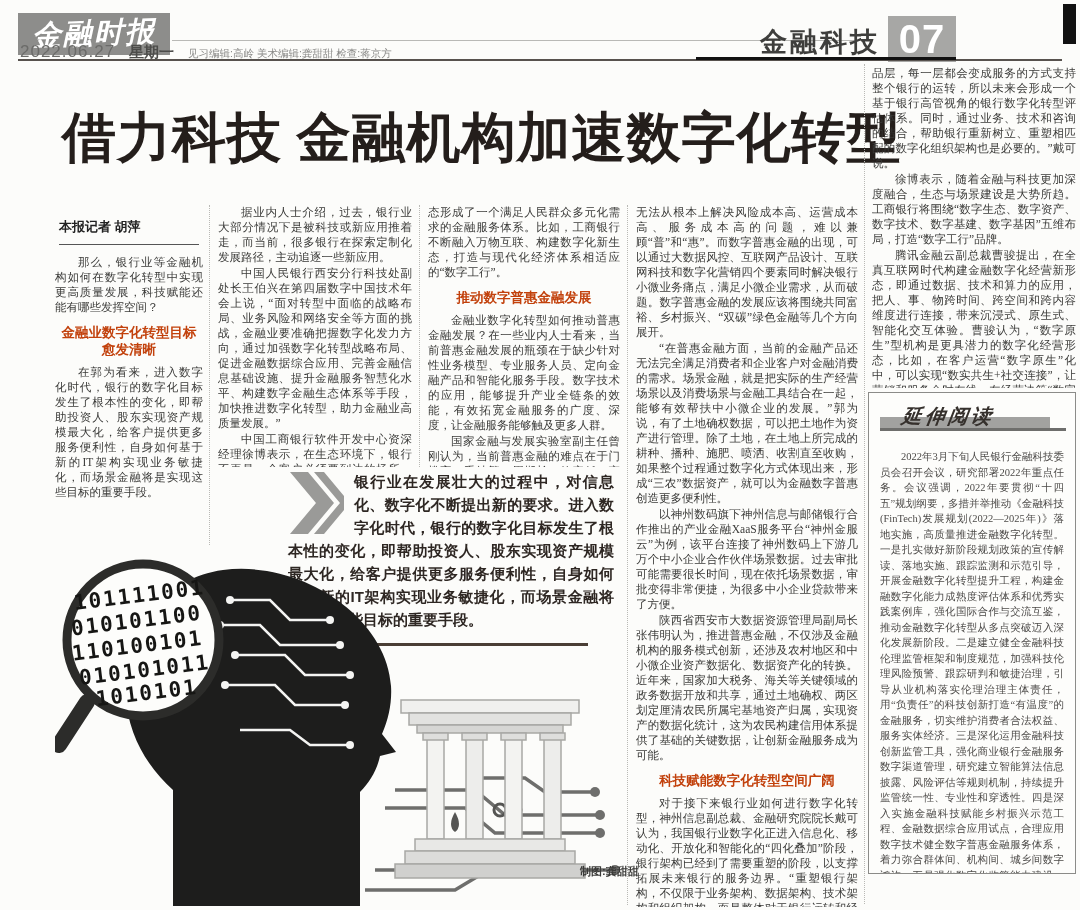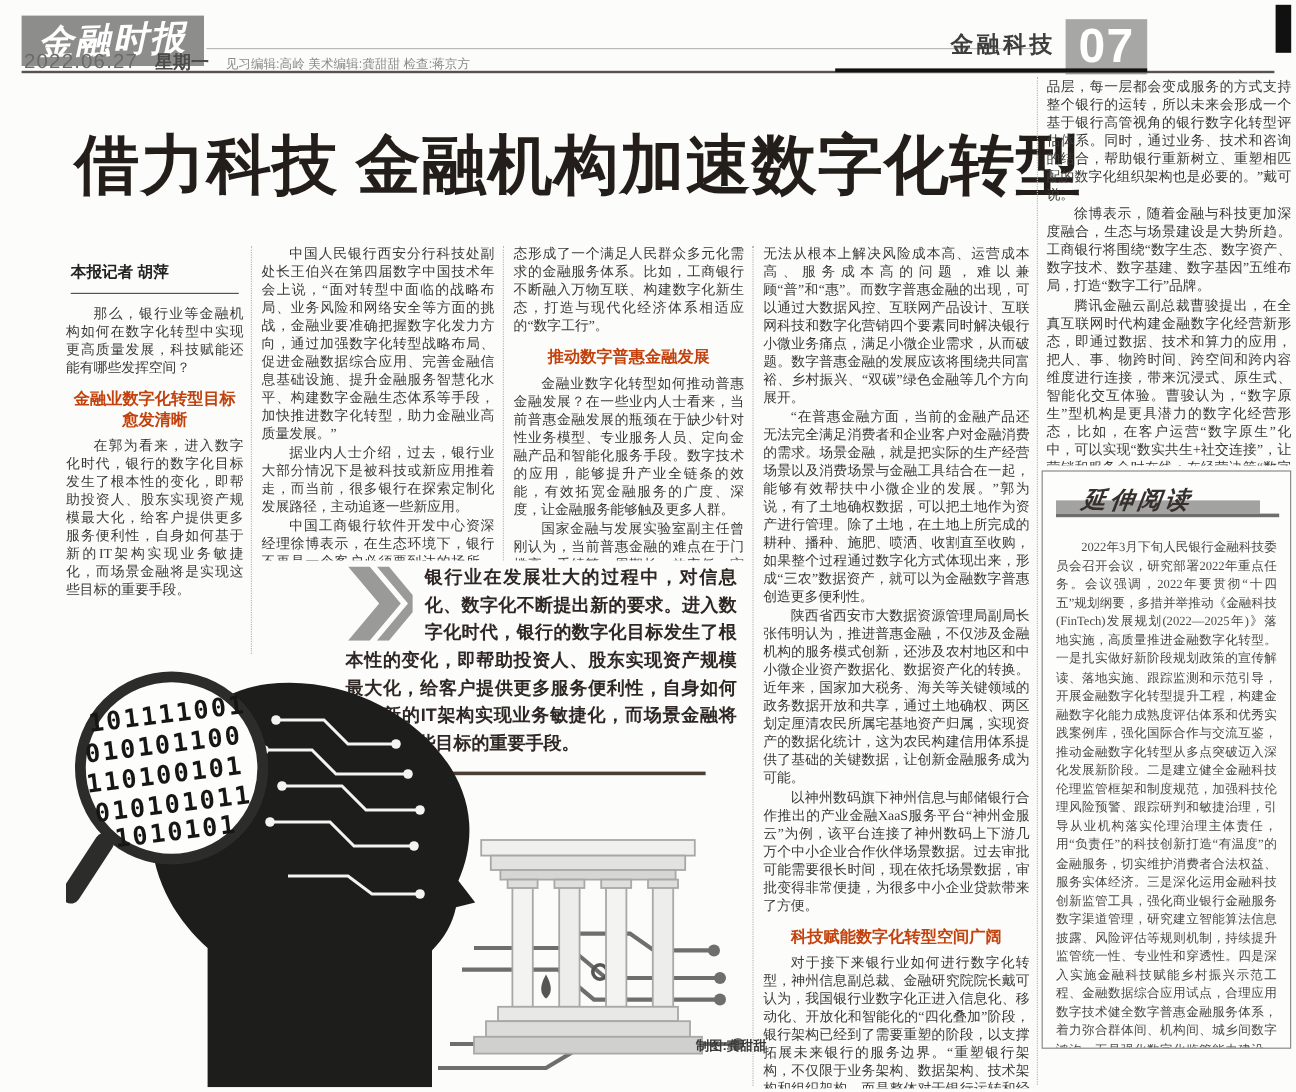--- a/index.html
+++ b/index.html
@@ -9,21 +9,21 @@
   .logo-box{position:absolute;left:18px;top:13px;width:152px;height:42px;background:#8d8d8b;
             display:flex;align-items:center;justify-content:center;}
   .logo-text{color:#fff;font-family:"DejaVu Serif",serif;font-style:italic;font-weight:bold;
              font-size:29px;letter-spacing:2px;transform:rotate(-2deg);}
   .mast-line{position:absolute;left:172px;top:40px;width:700px;height:0;border-top:1px solid #b9b9b6;}
   .date-row{position:absolute;left:20px;top:42px;width:600px;display:flex;align-items:baseline;gap:14px;}
   .date{font-family:"Liberation Sans",sans-serif;font-size:17px;color:#6b6b69;letter-spacing:1px;}
   .weekday{font-family:"Liberation Sans",sans-serif;font-size:15px;color:#4c4c4a;font-weight:bold;}
   .editors{font-family:"Liberation Sans",sans-serif;font-size:10.5px;color:#8a8a88;}
   .section-name{position:absolute;right:200px;top:24px;font-family:Liberation Mono, monospace;
-                font-size:19px;color:#3e3e3c;letter-spacing:3px;font-weight:600;}
+                font-size:27px;color:#3e3e3c;letter-spacing:3px;font-weight:600;}
   .pageno-box{position:absolute;right:124px;top:16px;width:68px;height:46px;background:#a7a7a5;
               display:flex;align-items:center;justify-content:center;}
   .pageno{color:#fff;font-family:"Liberation Sans",sans-serif;font-weight:bold;font-size:40px;letter-spacing:1px;}
   .corner-mark{position:absolute;right:4px;top:4px;width:13px;height:40px;background:#111;}
   .rule-main{position:absolute;left:18px;top:59px;width:1044px;height:0;border-top:2px solid #57524e;}
   .rule-dark{position:absolute;right:124px;top:57px;width:260px;height:3px;background:#111;}
   
   .headline{position:absolute;left:62px;top:98px;width:800px;font-family:"Liberation Serif",serif;
             font-weight:900;font-size:54px;line-height:80px;color:#241e1b;letter-spacing:1px;white-space:nowrap;}
   
@@ -87,37 +87,37 @@
 
   <div class="col" style="left:55px;width:148px;height:338px;">
     <div class="byline">本报记者 胡萍</div>
     <p>那么，银行业等金融机构如何在数字化转型中实现更高质量发展，科技赋能还能有哪些发挥空间？</p>
     <div class="sub">金融业数字化转型目标愈发清晰</div>
     <p>在郭为看来，进入数字化时代，银行的数字化目标发生了根本性的变化，即帮助投资人、股东实现资产规模最大化，给客户提供更多服务便利性，自身如何基于新的IT架构实现业务敏捷化，而场景金融将是实现这些目标的重要手段。</p>
 
   </div>
 
   <div class="col" style="left:218px;width:194px;height:262px;">
+    <p>据业内人士介绍，过去，银行业大部分情况下是被科技或新应用推着走，而当前，很多银行在探索定制化发展路径，主动追逐一些新应用。</p>
     <p>中国人民银行西安分行科技处副处长王伯兴在第四届数字中国技术年会上说，“面对转型中面临的战略布局、业务风险和网络安全等方面的挑战，金融业要准确把握数字化发力方向，通过加强数字化转型战略布局、促进金融数据综合应用、完善金融信息基础设施、提升金融服务智慧化水平、构建数字金融生态体系等手段，加快推进数字化转型，助力金融业高质量发展。”</p>
-    <p>据业内人士介绍，过去，银行业大部分情况下是被科技或新应用推着走，而当前，很多银行在探索定制化发展路径，主动追逐一些新应用。</p>
     <p>中国工商银行软件开发中心资深经理徐博表示，在生态环境下，银行不再是一个客户必须要到达的场所，银行的产品和服务成为经济活动交易的基础服务，金融、交易、场景、生</p>
   </div>
 
   <div class="col" style="left:428px;width:192px;height:262px;">
     <p class="cont">态形成了一个满足人民群众多元化需求的金融服务体系。比如，工商银行不断融入万物互联、构建数字化新生态，打造与现代化经济体系相适应的“数字工行”。</p>
     <div class="sub">推动数字普惠金融发展</div>
     <p>金融业数字化转型如何推动普惠金融发展？在一些业内人士看来，当前普惠金融发展的瓶颈在于缺少针对性业务模型、专业服务人员、定向金融产品和智能化服务手段。数字技术的应用，能够提升产业全链条的效能，有效拓宽金融服务的广度、深度，让金融服务能够触及更多人群。</p>
     <p>国家金融与发展实验室副主任曾刚认为，当前普惠金融的难点在于门槛高、手续繁、周期长、效率低、审批严、条件多，传统产品模式</p>
   </div>
 
   <div class="col" style="left:636px;width:222px;height:702px;">
     <p class="cont">无法从根本上解决风险成本高、运营成本高、服务成本高的问题，难以兼顾“普”和“惠”。而数字普惠金融的出现，可以通过大数据风控、互联网产品设计、互联网科技和数字化营销四个要素同时解决银行小微业务痛点，满足小微企业需求，从而破题。数字普惠金融的发展应该将围绕共同富裕、乡村振兴、“双碳”绿色金融等几个方向展开。</p>
     <p>“在普惠金融方面，当前的金融产品还无法完全满足消费者和企业客户对金融消费的需求。场景金融，就是把实际的生产经营场景以及消费场景与金融工具结合在一起，能够有效帮扶中小微企业的发展。”郭为说，有了土地确权数据，可以把土地作为资产进行管理。除了土地，在土地上所完成的耕种、播种、施肥、喷洒、收割直至收购，如果整个过程通过数字化方式体现出来，形成“三农”数据资产，就可以为金融数字普惠创造更多便利性。</p>
+    <p>以神州数码旗下神州信息与邮储银行合作推出的产业金融XaaS服务平台“神州金服云”为例，该平台连接了神州数码上下游几万个中小企业合作伙伴场景数据。过去审批可能需要很长时间，现在依托场景数据，审批变得非常便捷，为很多中小企业贷款带来了方便。</p>
     <p>陕西省西安市大数据资源管理局副局长张伟明认为，推进普惠金融，不仅涉及金融机构的服务模式创新，还涉及农村地区和中小微企业资产数据化、数据资产化的转换。近年来，国家加大税务、海关等关键领域的政务数据开放和共享，通过土地确权、两区划定厘清农民所属宅基地资产归属，实现资产的数据化统计，这为农民构建信用体系提供了基础的关键数据，让创新金融服务成为可能。</p>
-    <p>以神州数码旗下神州信息与邮储银行合作推出的产业金融XaaS服务平台“神州金服云”为例，该平台连接了神州数码上下游几万个中小企业合作伙伴场景数据。过去审批可能需要很长时间，现在依托场景数据，审批变得非常便捷，为很多中小企业贷款带来了方便。</p>
     <div class="sub">科技赋能数字化转型空间广阔</div>
     <p>对于接下来银行业如何进行数字化转型，神州信息副总裁、金融研究院院长戴可认为，我国银行业数字化正进入信息化、移动化、开放化和智能化的“四化叠加”阶段，银行架构已经到了需要重塑的阶段，以支撑拓展未来银行的服务边界。“重塑银行架构，不仅限于业务架构、数据架构、技术架构和组织架构，而是整体对于银行运转和经营管理，以什么样的方式服务未来客户和未来经济，这是从上到下体系的变化。未来银行架构应该提供基于业务视角的XaaS服务，不管是业务作为服务层还是产</p>
   </div>
 
   <div class="col col-side" style="left:872px;width:204px;height:322px;">
     <p class="cont">品层，每一层都会变成服务的方式支持整个银行的运转，所以未来会形成一个基于银行高管视角的银行数字化转型评估体系。同时，通过业务、技术和咨询的结合，帮助银行重新树立、重塑相匹配的数字化组织架构也是必要的。”戴可说。</p>
     <p>徐博表示，随着金融与科技更加深度融合，生态与场景建设是大势所趋。工商银行将围绕“数字生态、数字资产、数字技术、数字基建、数字基因”五维布局，打造“数字工行”品牌。</p>
     <p>腾讯金融云副总裁曹骏提出，在全真互联网时代构建金融数字化经营新形态，即通过数据、技术和算力的应用，把人、事、物跨时间、跨空间和跨内容维度进行连接，带来沉浸式、原生式、智能化交互体验。曹骏认为，“数字原生”型机构是更具潜力的数字化经营形态，比如，在客户运营“数字原生”化中，可以实现“数实共生+社交连接”，让营销和服务全时在线；在经营决策“数字原生”化中，能够激发数据要素动能，从“业务数据化”转型为“数据业务化”。</p>
   </div>
 

